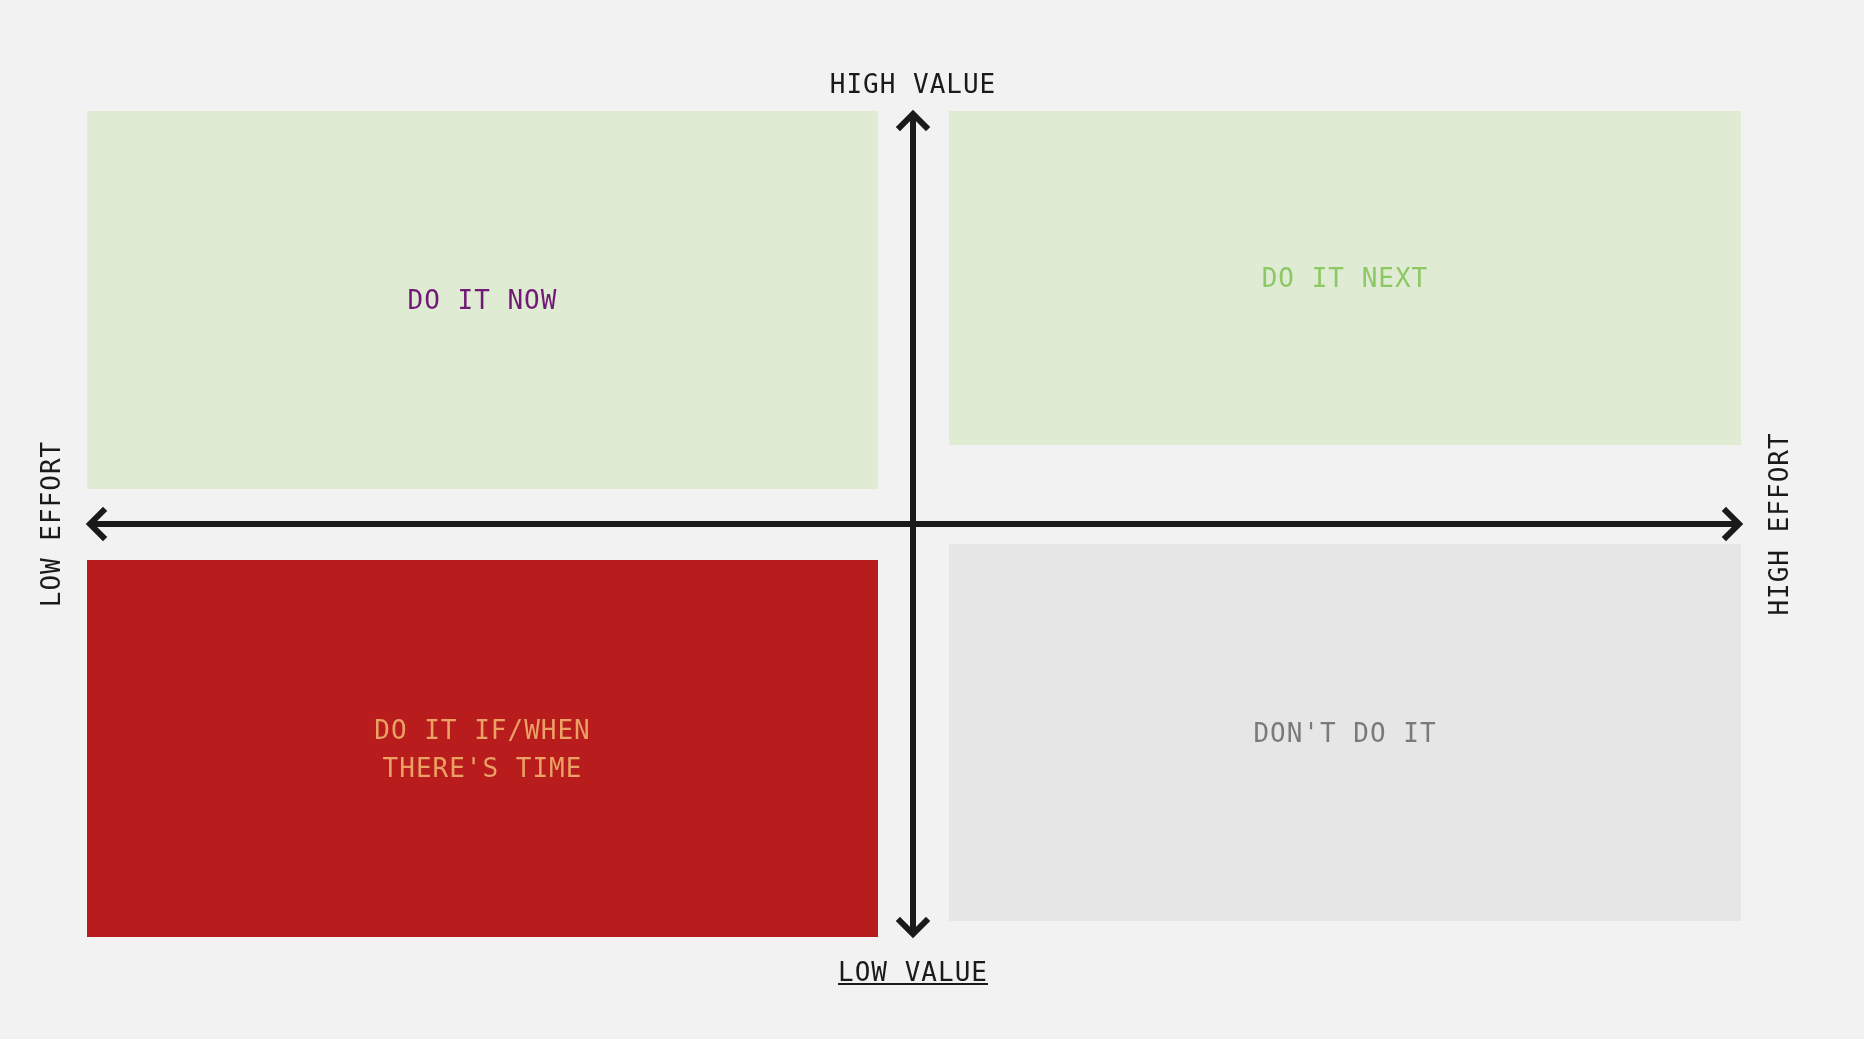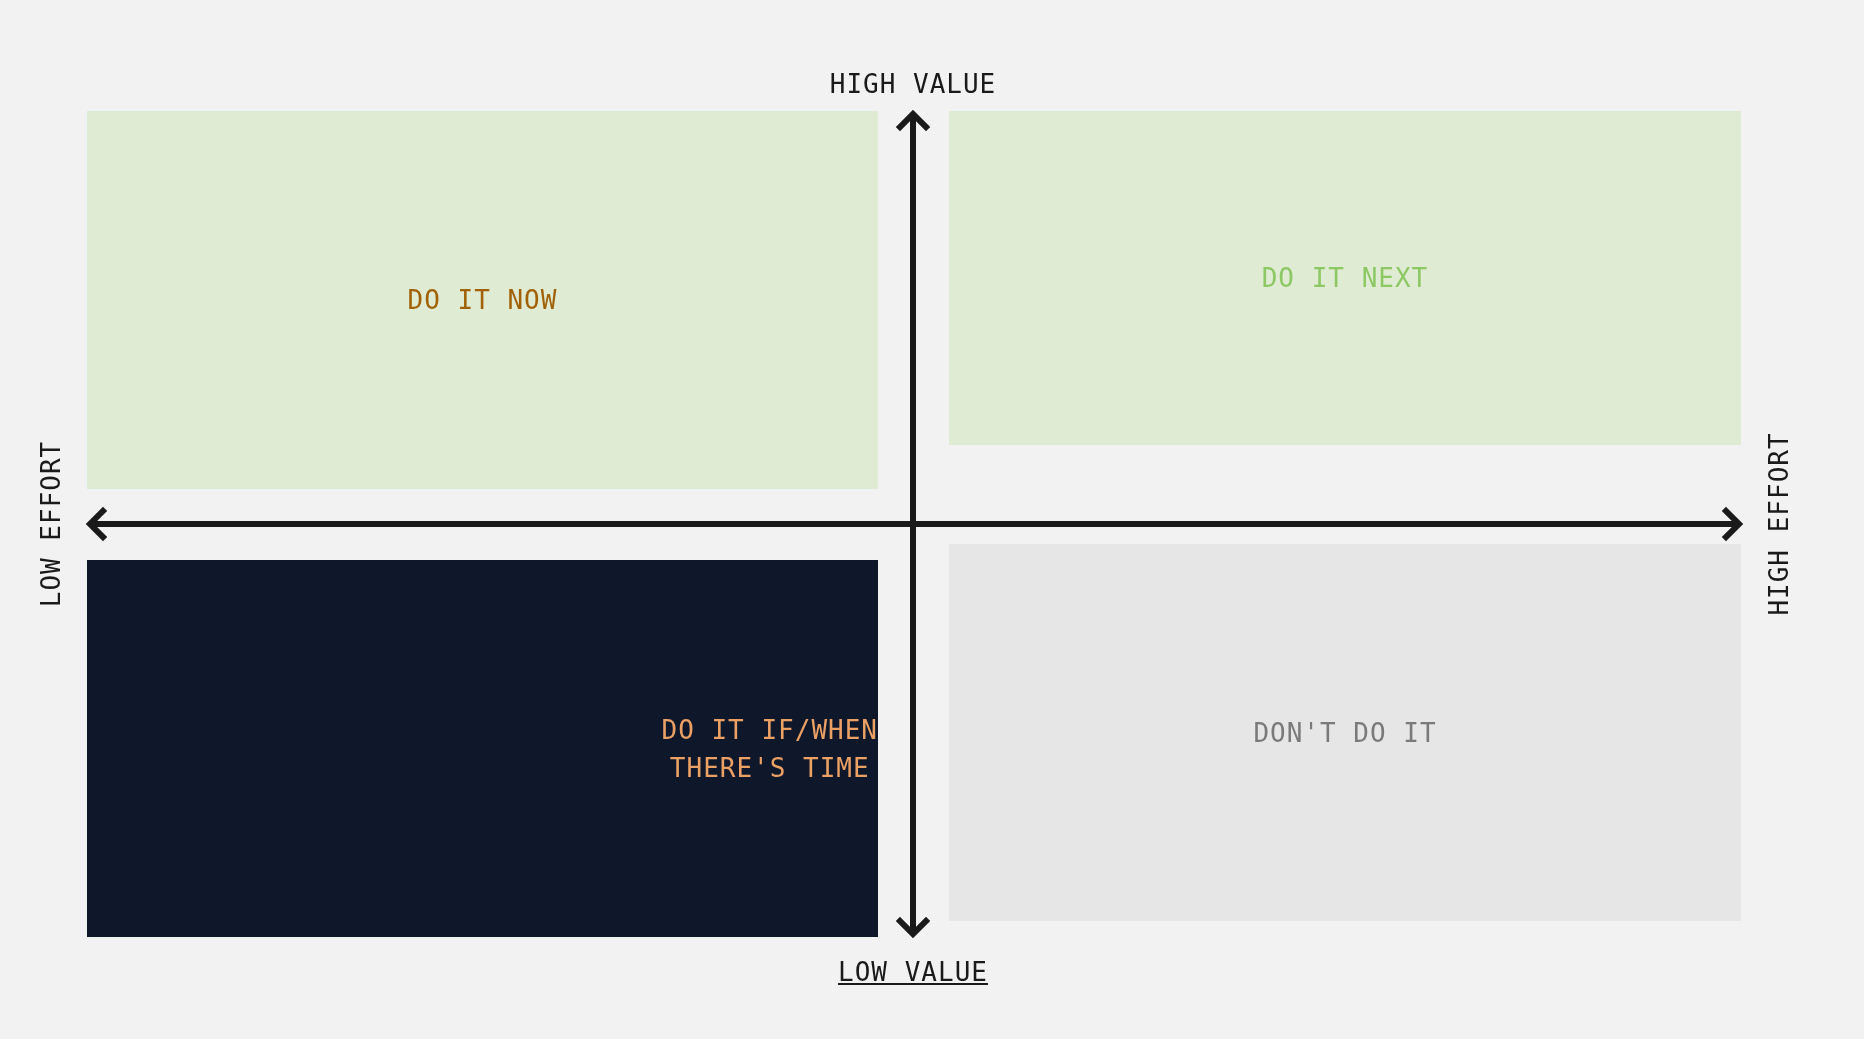--- a/index.html
+++ b/index.html
@@ -17,26 +17,26 @@
   #lbl-top { left:913px; top:69px; transform:translateX(-50%); }
   #lbl-bottom { left:913px; top:957px; transform:translateX(-50%);text-decoration:underline; }
   #lbl-left { left:51px; top:524px; transform:translate(-50%,-50%) rotate(-90deg); }
   #lbl-right { left:1779px; top:524px; transform:translate(-50%,-50%) rotate(-90deg); }
   svg.axes { position:absolute; left:0; top:0; }
 </style>
 </head>
 <body style="background: rgb(242, 242, 242);">
 
 <div class="quad" id="q-tl" style="background: rgb(224, 235, 211);">
-  <span class="qlabel" style="color: #a16207;">DO IT NOW</span>
+  <span class="qlabel" style="color: #701a75;">DO IT NOW</span>
 </div>
 <div class="quad" id="q-tr" style="background: rgb(224, 235, 211);">
   <span class="qlabel" style="color: rgb(140, 200, 100);">DO IT NEXT</span>
 </div>
-<div class="quad" id="q-bl" style="background: #0f172a; justify-content: flex-end;">
+<div class="quad" id="q-bl" style="background: #b91c1c;">
   <span class="qlabel" style="color: rgb(235, 160, 100);">DO IT IF/WHEN
 THERE'S TIME</span>
 </div>
 <div class="quad" id="q-br" style="background: rgb(230, 230, 230);">
   <span class="qlabel" style="color: rgb(122, 122, 122);">DON'T DO IT</span>
 </div>
 
 <svg class="axes" width="1864" height="1039">
   <g stroke="#1a1a1a" stroke-width="6" fill="none" stroke-linecap="square">
     <line x1="913" y1="116" x2="913" y2="932"></line>

